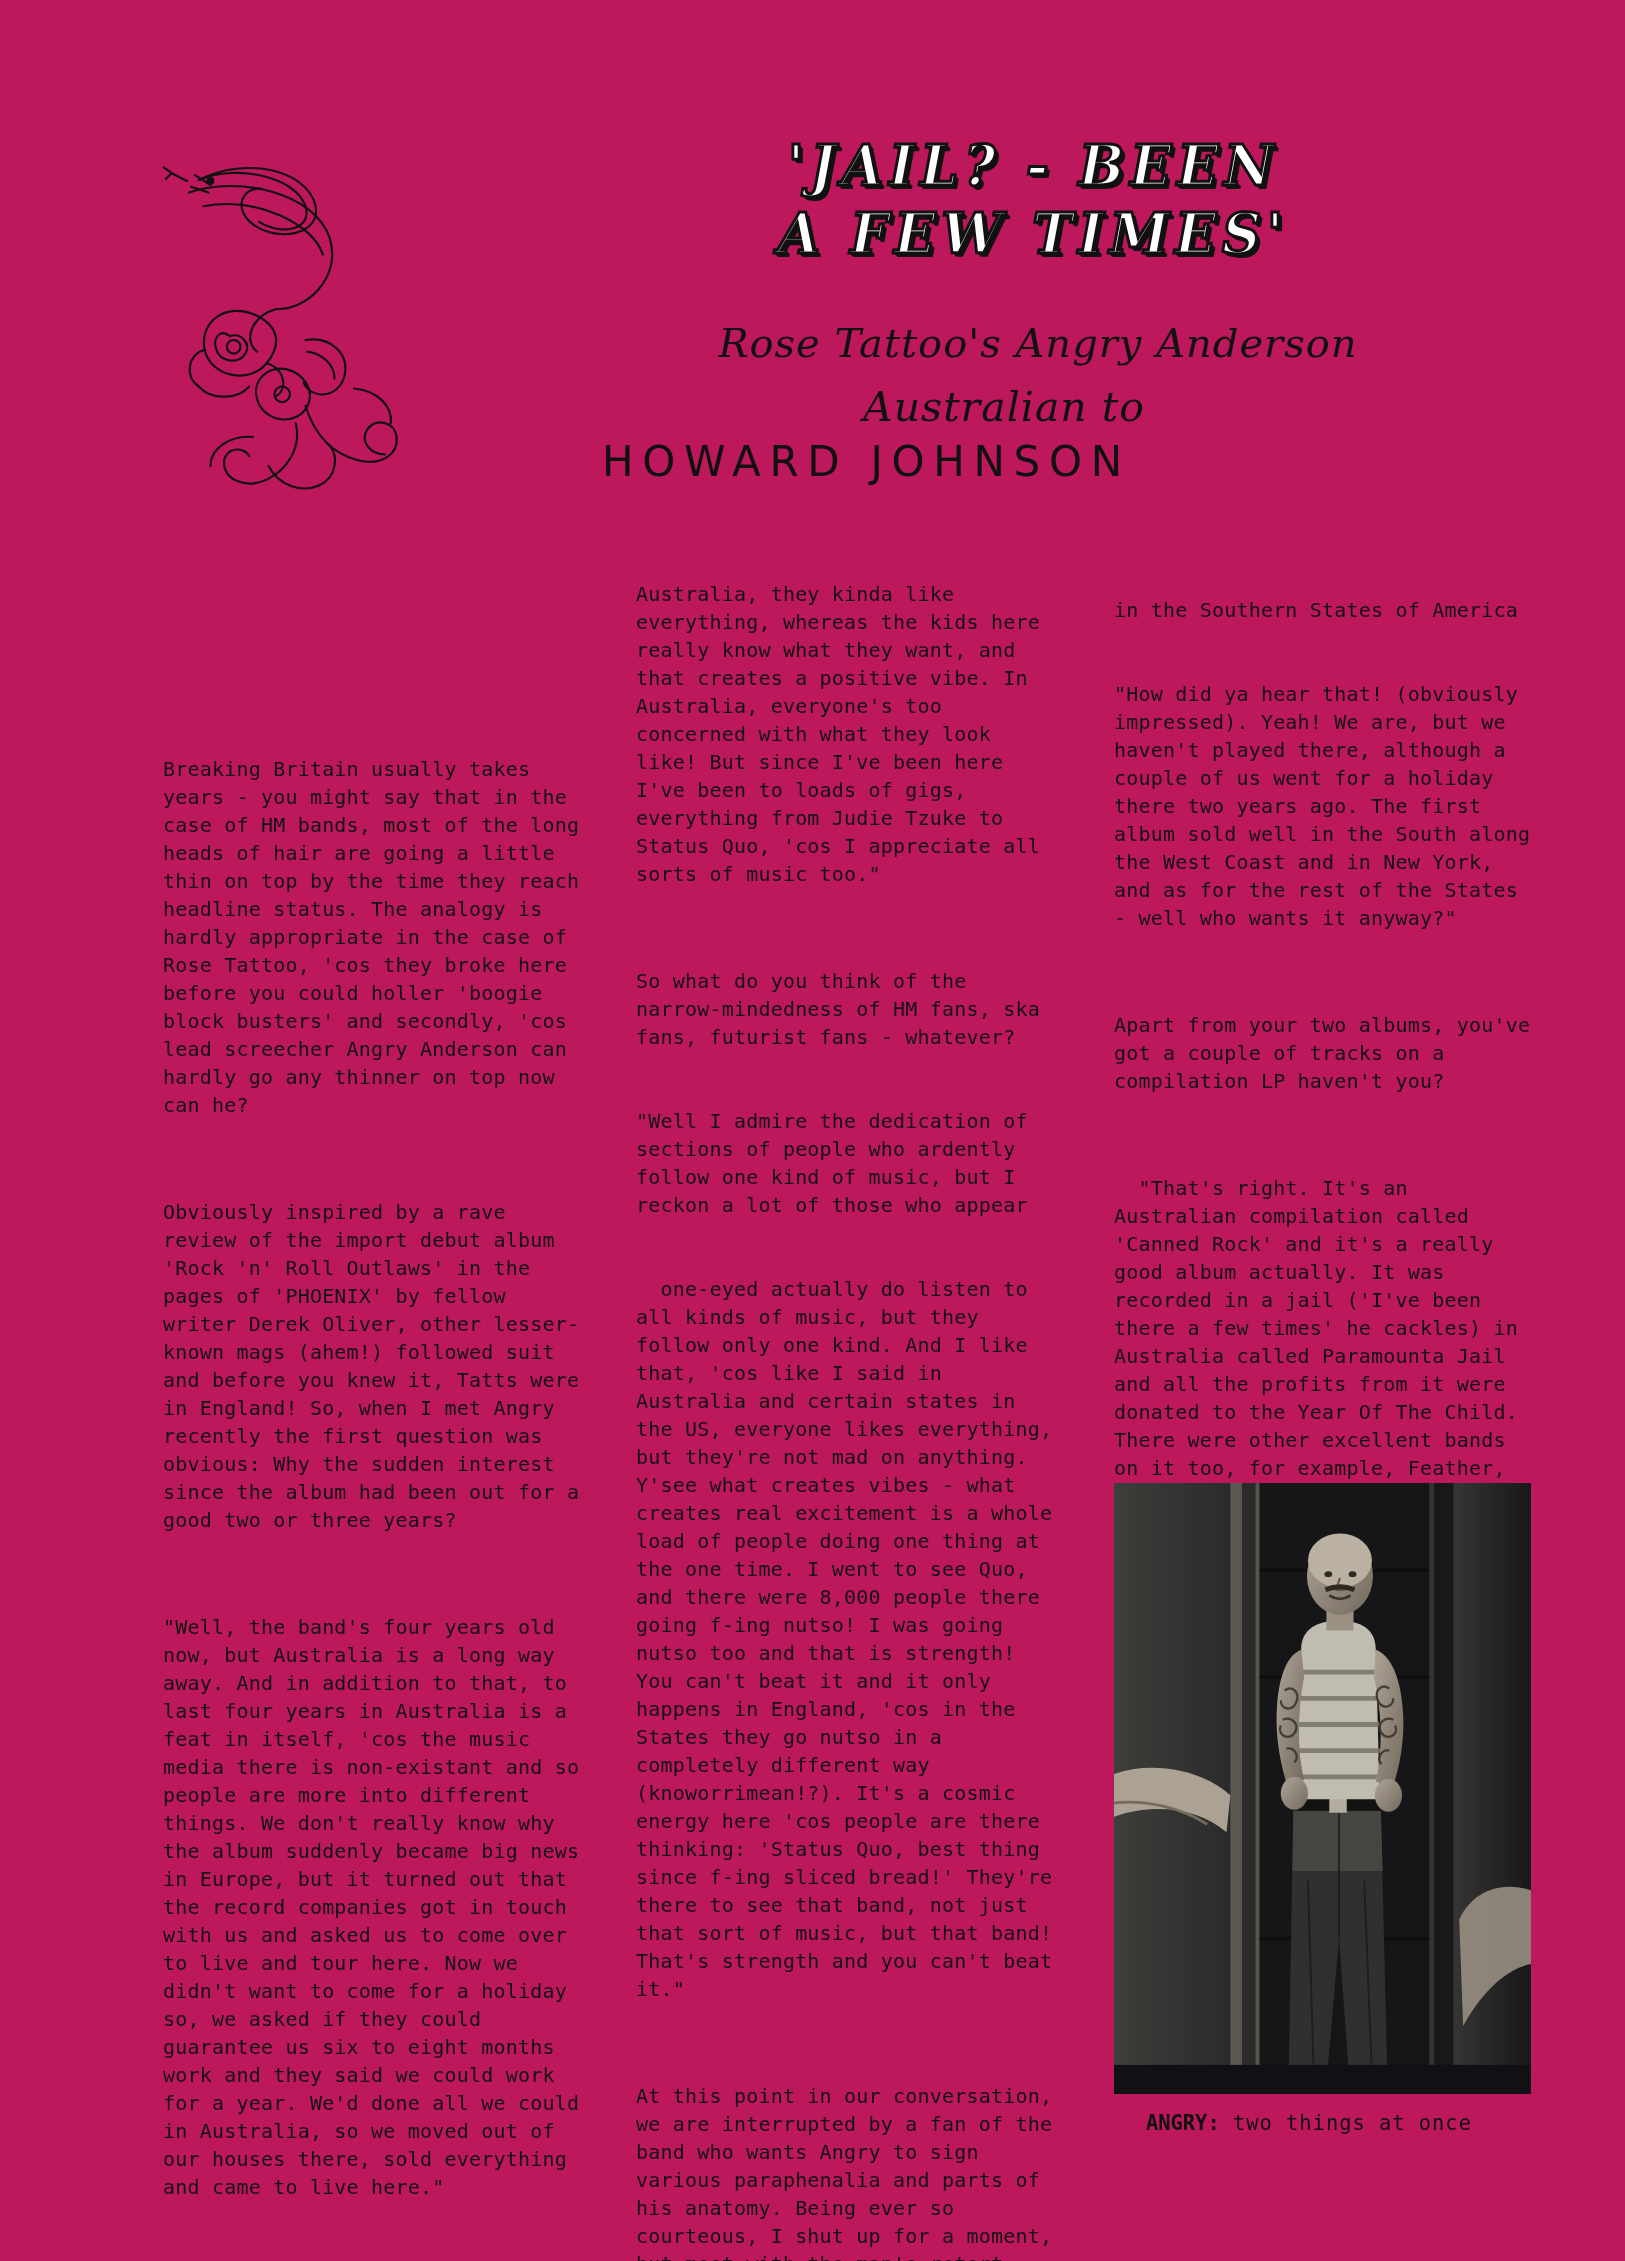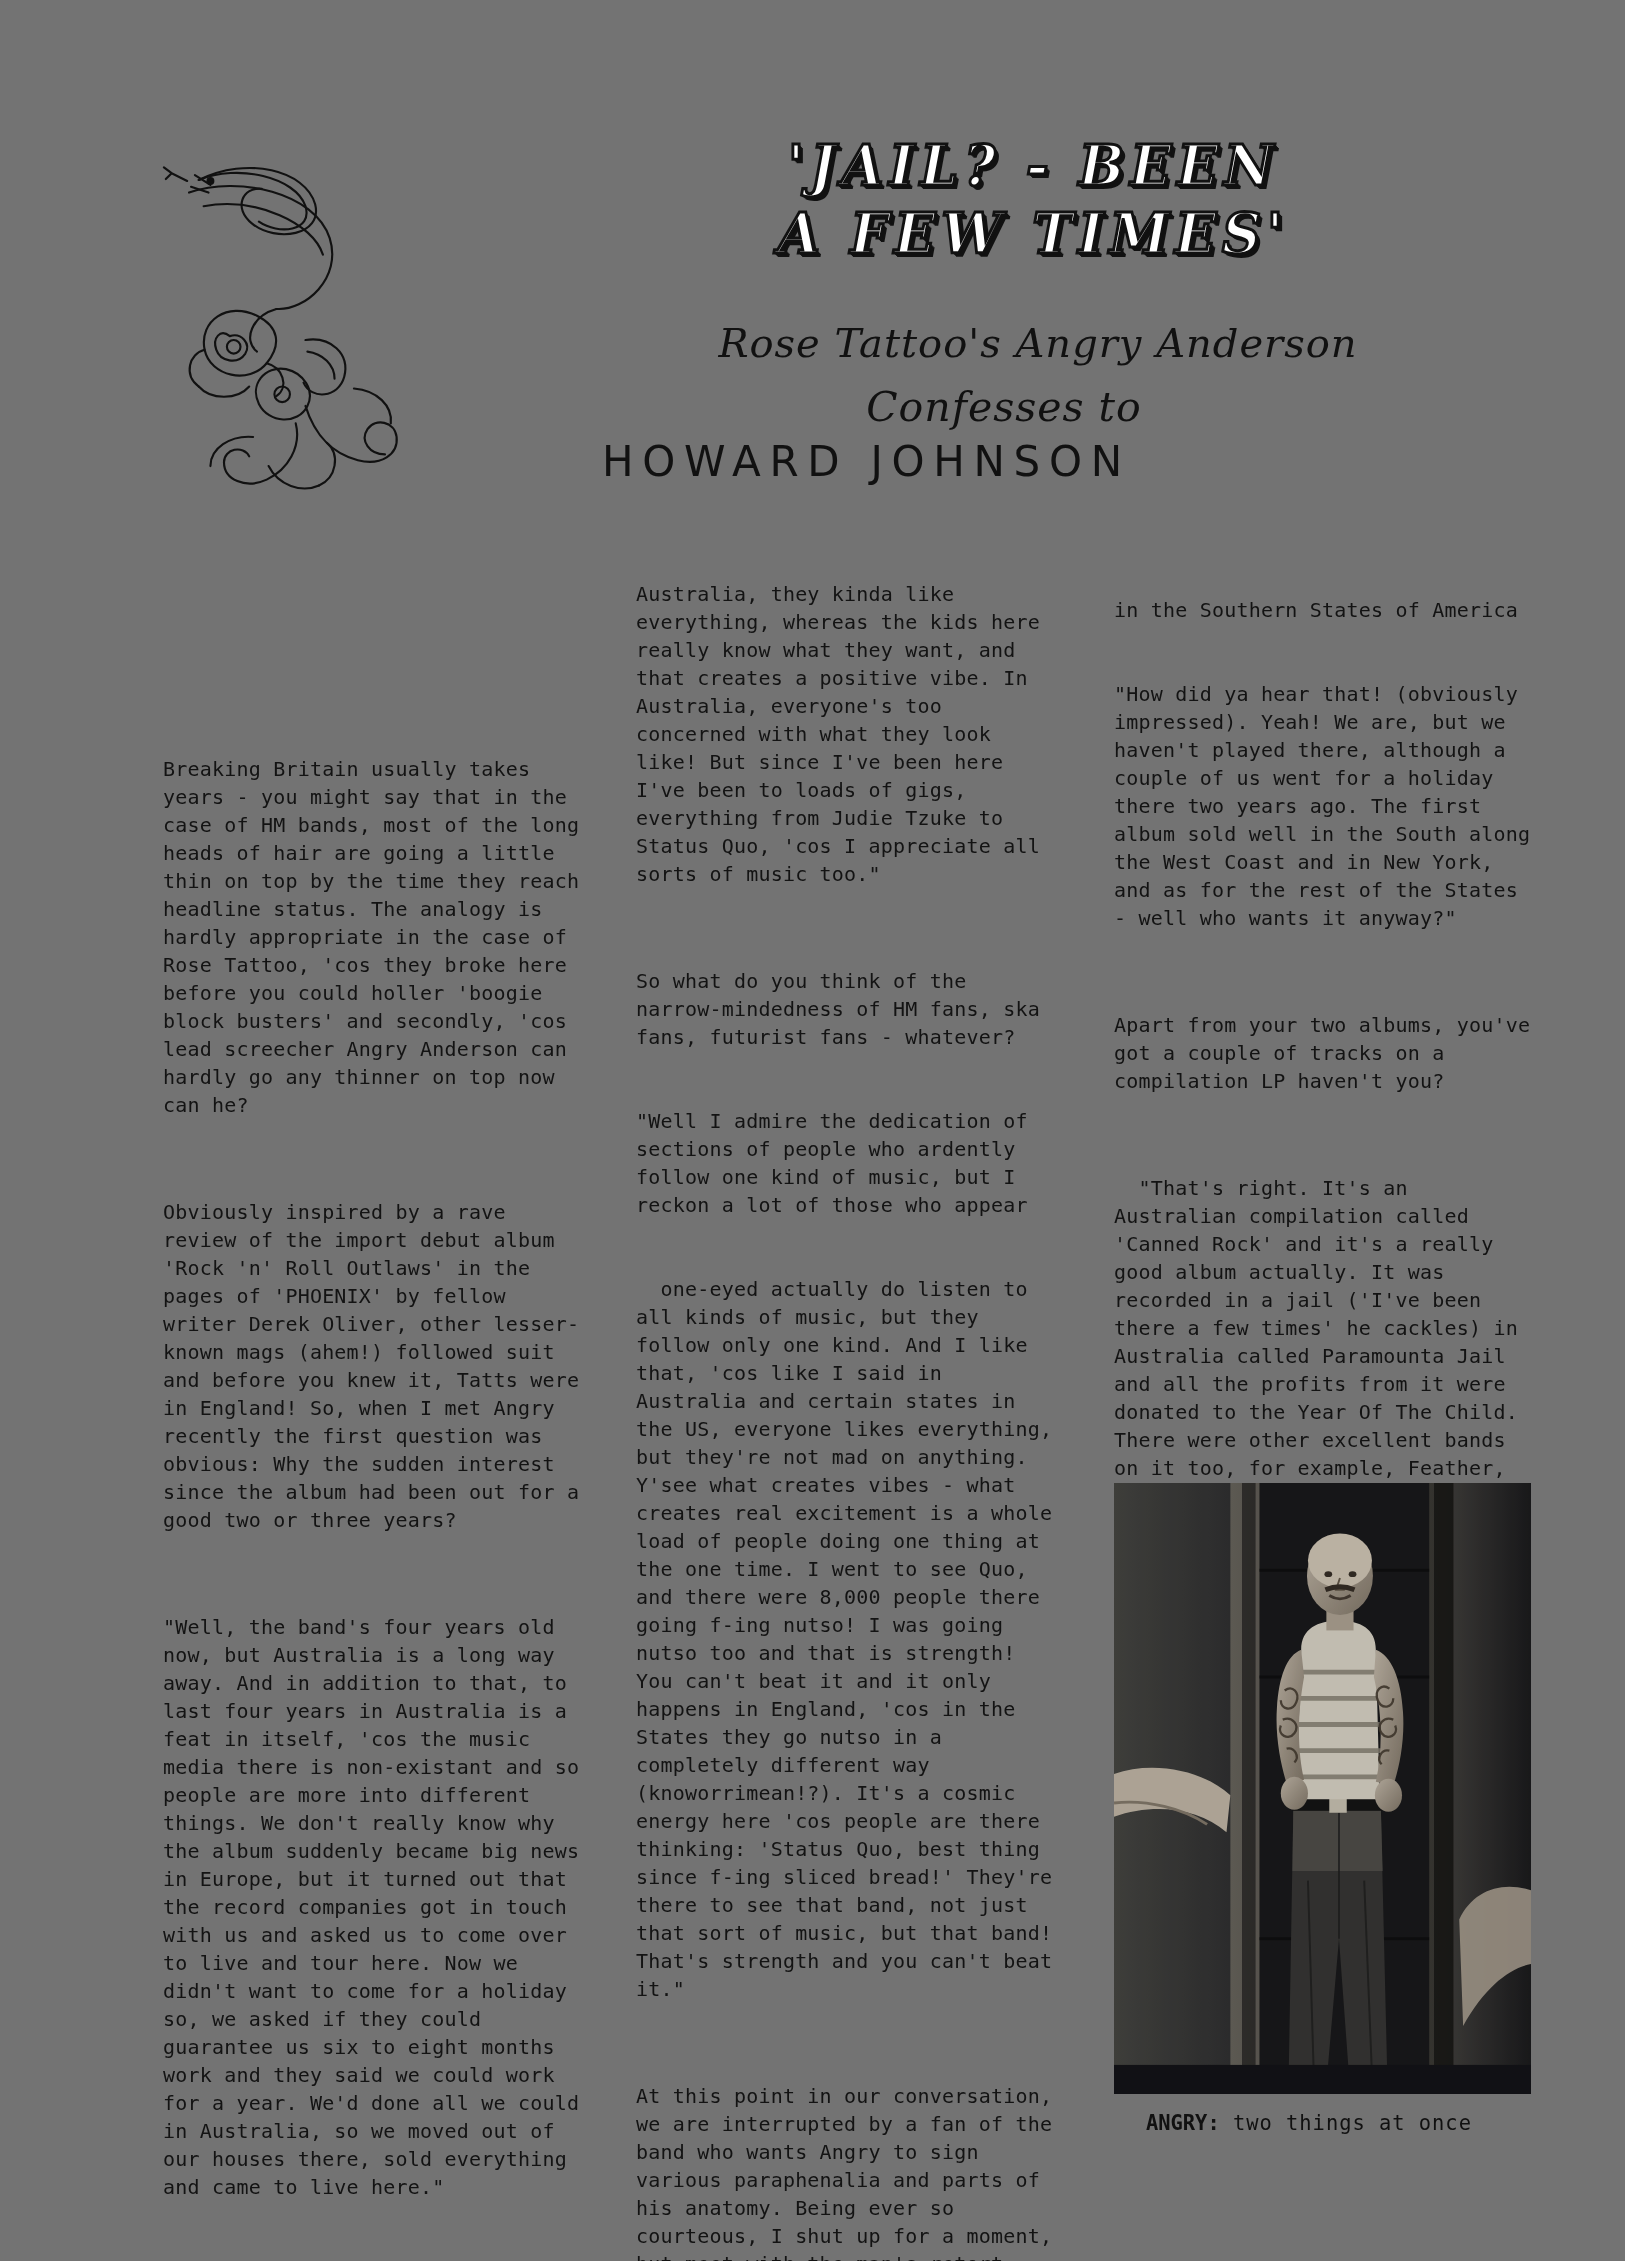--- a/index.html
+++ b/index.html
@@ -11,21 +11,21 @@
     width: 1625px;
     height: 2262px;
     position: relative;
     font-family: "DejaVu Sans Mono", monospace;
     color: #111;
     overflow: hidden;
   }
   .page {
     position: absolute;
     inset: 0;
-    background: #737373;
+    background: #be185d;
   }
   
   .headline {
     position: absolute;
     left: 621px;
     top: 136px;
     width: 825px;
     text-align: center;
     font-family: "DejaVu Serif", serif;
     font-weight: bold;
@@ -133,21 +133,21 @@
 <body>
 
 <div class="page">
 
   <div class="headline">
     <span>'JAIL? - BEEN</span>
     <span class="l2">A FEW TIMES'</span>
   </div>
 
   <div class="subhead">Rose Tattoo's Angry Anderson</div>
-  <div class="subhead2">Confesses to</div>
+  <div class="subhead2">Australian to</div>
   <div class="byline">HOWARD   JOHNSON</div>
 
   <div class="tattoo">
     <svg viewBox="0 0 330 400" fill="none" stroke="#111" stroke-width="2.2" stroke-linecap="round">
 
       <path d="M40 35 C 90 10, 150 25, 160 60 C 168 92, 120 100, 95 80 C 75 64, 85 42, 105 44"></path>
       <path d="M40 35 C 80 18, 140 32, 150 62 C 158 88, 122 92, 102 78"></path>
       <path d="M30 48 C 80 30, 160 48, 175 95 C 188 136, 150 170, 120 168"></path>
       <path d="M45 62 C 100 52, 158 80, 168 112"></path>
 

